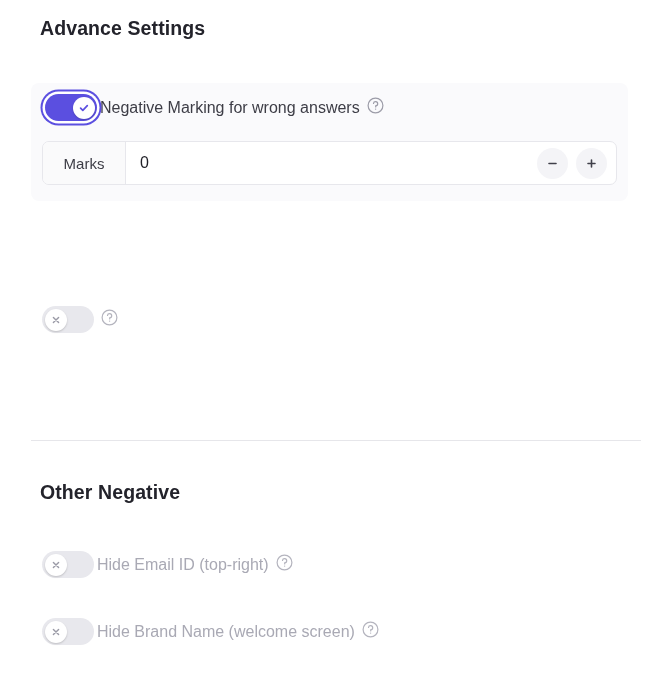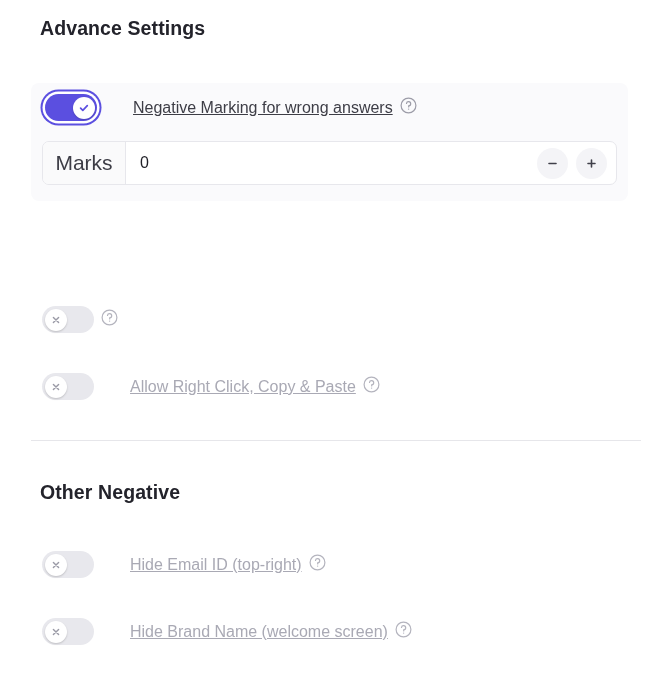--- a/index.html
+++ b/index.html
@@ -85,23 +85,22 @@
 
   .toggle.off .knob { left: 2.5px; }
   .toggle.on  .knob { right: 2.5px; }
 
   .knob svg { display: block; }
 
   
   .row-label {
     font-size: 16px;
     color: #3d3d46;
-    margin-left: 36px;
+    margin-left: 3px;
     white-space: nowrap;
-    text-decoration: underline;
   }
 
   .row-label.muted { color: #a9a9b4; }
 
   .help-icon {
     display: inline-block;
     vertical-align: -4px;
     margin-left: 7px;
   }
 
@@ -121,21 +120,21 @@
   }
 
   .marks-prefix {
     width: 83px;
     height: 100%;
     background: #fafafb;
     border-right: 1px solid #e7e7ec;
     display: flex;
     align-items: center;
     justify-content: center;
-    font-size: 21px;
+    font-size: 15px;
     color: #3d3d46;
     flex: 0 0 auto;
   }
 
   .marks-value {
     flex: 1 1 auto;
     height: 100%;
     border: 0;
     outline: none;
     background: transparent;
@@ -241,37 +240,20 @@
     </div>
     <span class="help-icon">
       <svg width="17" height="17" viewBox="0 0 17 17" aria-hidden="true">
         <circle cx="8.5" cy="8.5" r="7.4" fill="none" stroke="#b4b4be" stroke-width="1.2"></circle>
         <path d="M6.5 6.5 a2.1 2.1 0 1 1 2.2 2.3 v1.1" fill="none" stroke="#b4b4be" stroke-width="1.2" stroke-linecap="round"></path>
         <circle cx="8.6" cy="12.1" r="0.72" fill="#b4b4be"></circle>
       </svg>
     </span>
   </div>
 
-  <div class="setting-row" id="row-right-click">
-    <div class="toggle off">
-      <span class="knob">
-        <svg width="10" height="10" viewBox="0 0 10 10" aria-hidden="true">
-          <path d="M2.4 2.4 L7.6 7.6 M7.6 2.4 L2.4 7.6" stroke="#9a9aa6" stroke-width="1.4" stroke-linecap="round"></path>
-        </svg>
-      </span>
-    </div>
-    <span class="row-label muted">Allow Right Click, Copy &amp; Paste</span>
-    <span class="help-icon">
-      <svg width="17" height="17" viewBox="0 0 17 17" aria-hidden="true">
-        <circle cx="8.5" cy="8.5" r="7.4" fill="none" stroke="#b4b4be" stroke-width="1.2"></circle>
-        <path d="M6.5 6.5 a2.1 2.1 0 1 1 2.2 2.3 v1.1" fill="none" stroke="#b4b4be" stroke-width="1.2" stroke-linecap="round"></path>
-        <circle cx="8.6" cy="12.1" r="0.72" fill="#b4b4be"></circle>
-      </svg>
-    </span>
-  </div>
 
   <div class="divider"></div>
 
   <h2 class="section-title" id="other-title">Other Negative</h2>
 
   <div class="setting-row" id="row-hide-email">
     <div class="toggle off">
       <span class="knob">
         <svg width="10" height="10" viewBox="0 0 10 10" aria-hidden="true">
           <path d="M2.4 2.4 L7.6 7.6 M7.6 2.4 L2.4 7.6" stroke="#9a9aa6" stroke-width="1.4" stroke-linecap="round"></path>

